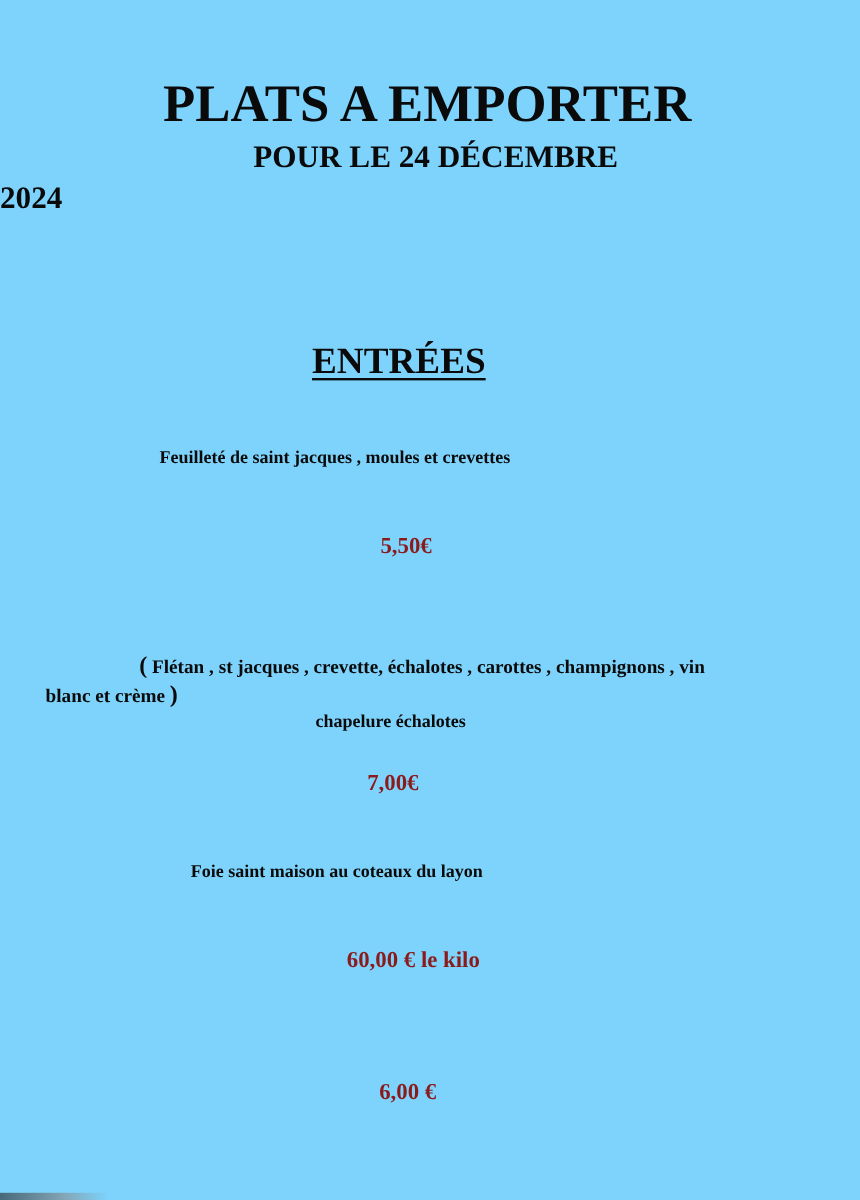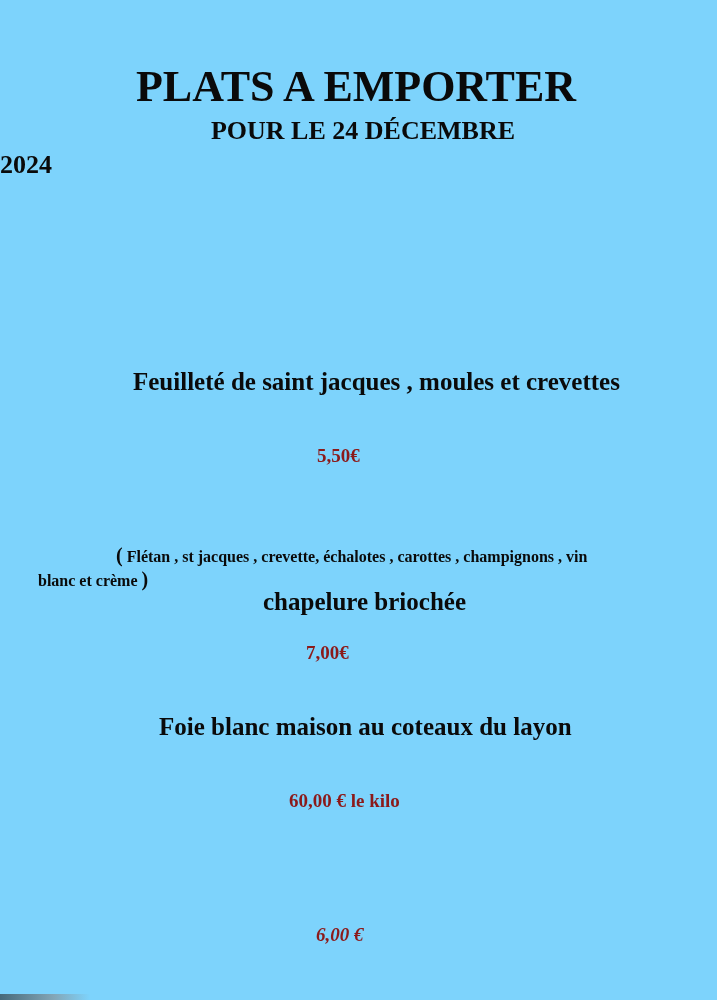--- a/index.html
+++ b/index.html
@@ -22,71 +22,72 @@
       background: #7dd3fc;
     }
     .abs { position: absolute; white-space: nowrap; font-weight: bold; }
 
     .title { top: 62px; font-size: 44px; line-height: 50px; left: 0; width: 712px; text-align: center; }
     .subtitle { top: 116px; font-size: 26px; line-height: 30px; left: 0; width: 726px; text-align: center; }
     .year { top: 150px; font-size: 26px; line-height: 30px; left: 0; width: 685px; text-align: left; }
 
     .section { top: 283px; font-size: 31px; line-height: 36px; left: 260px; text-decoration: underline; text-decoration-thickness: 2px; text-underline-offset: 4px; }
 
-    .dish { font-size: 25px; line-height: 24px; text-align: right; }
+    .dish { font-size: 15px; line-height: 24px; text-align: right; }
     .desc { font-size: 16px; line-height: 24px; }
     .price { font-size: 19px; line-height: 24px; color: #8b1a1a; }
 
     .d1a { top: 370px; left: 133px; }
     .d1b { top: 394px; left: 133px; }
     .p1 { top: 444px; left: 317px; }
 
     .d2 { top: 516px; left: 220px; }
     .d2desc1 { top: 543px; left: 116px; }
     .d2desc2 { top: 567px; left: 38px; }
     .d2c { top: 590px; left: 263px; }
     .p2 { top: 641px; left: 306px; }
 
     .d3 { top: 715px; left: 159px; }
     .p3 { top: 789px; left: 289px; }
 
     .d4 { top: 838px; left: 149px; }
-    .p4 { top: 923px; left: 316px; font-style: italic; }
+    .p4 { top: 899px; left: 316px; }
 
     .paren { font-size: 20px; }
 
     .edge-shadow {
       position: absolute;
       left: 0; bottom: 0;
       width: 90px; height: 6px;
       background: linear-gradient(to right, #222 0%, #888 60%, rgba(255,255,255,0) 100%);
       opacity: 0.6;
     }
   </style>
 </head>
 <body>
 
 <div class="page">
 
   <div class="abs title">PLATS A EMPORTER</div>
   <div class="abs subtitle">POUR LE 24 DÉCEMBRE</div>
   <div class="abs year">2024</div>
 
+  <div class="abs section">ENTRÉES</div>
 
   <div class="abs dish d1a">Feuilleté de  saint jacques , moules et crevettes</div>
   <div class="abs price p1">5,50€</div>
 
   <div class="abs desc d2desc1">
     <span class="paren">(</span><span> Flétan , st jacques , crevette, échalotes , carottes , champignons , vin</span>
   </div>
   <div class="abs desc d2desc2">
     <span>blanc et crème </span><span class="paren">)</span>
   </div>
-  <div class="abs dish d2c">chapelure briochée</div>
+  <div class="abs dish d2c">chapelure échalotes</div>
   <div class="abs price p2">7,00€</div>
 
-  <div class="abs dish d3">Foie blanc maison au coteaux du layon</div>
+  <div class="abs dish d3">Foie saint maison au coteaux du layon</div>
   <div class="abs price p3">60,00 € le kilo</div>
 
   <div class="abs price p4">6,00 €</div>
 
   <div class="edge-shadow"></div>
 </div>
 
 </body></html>

